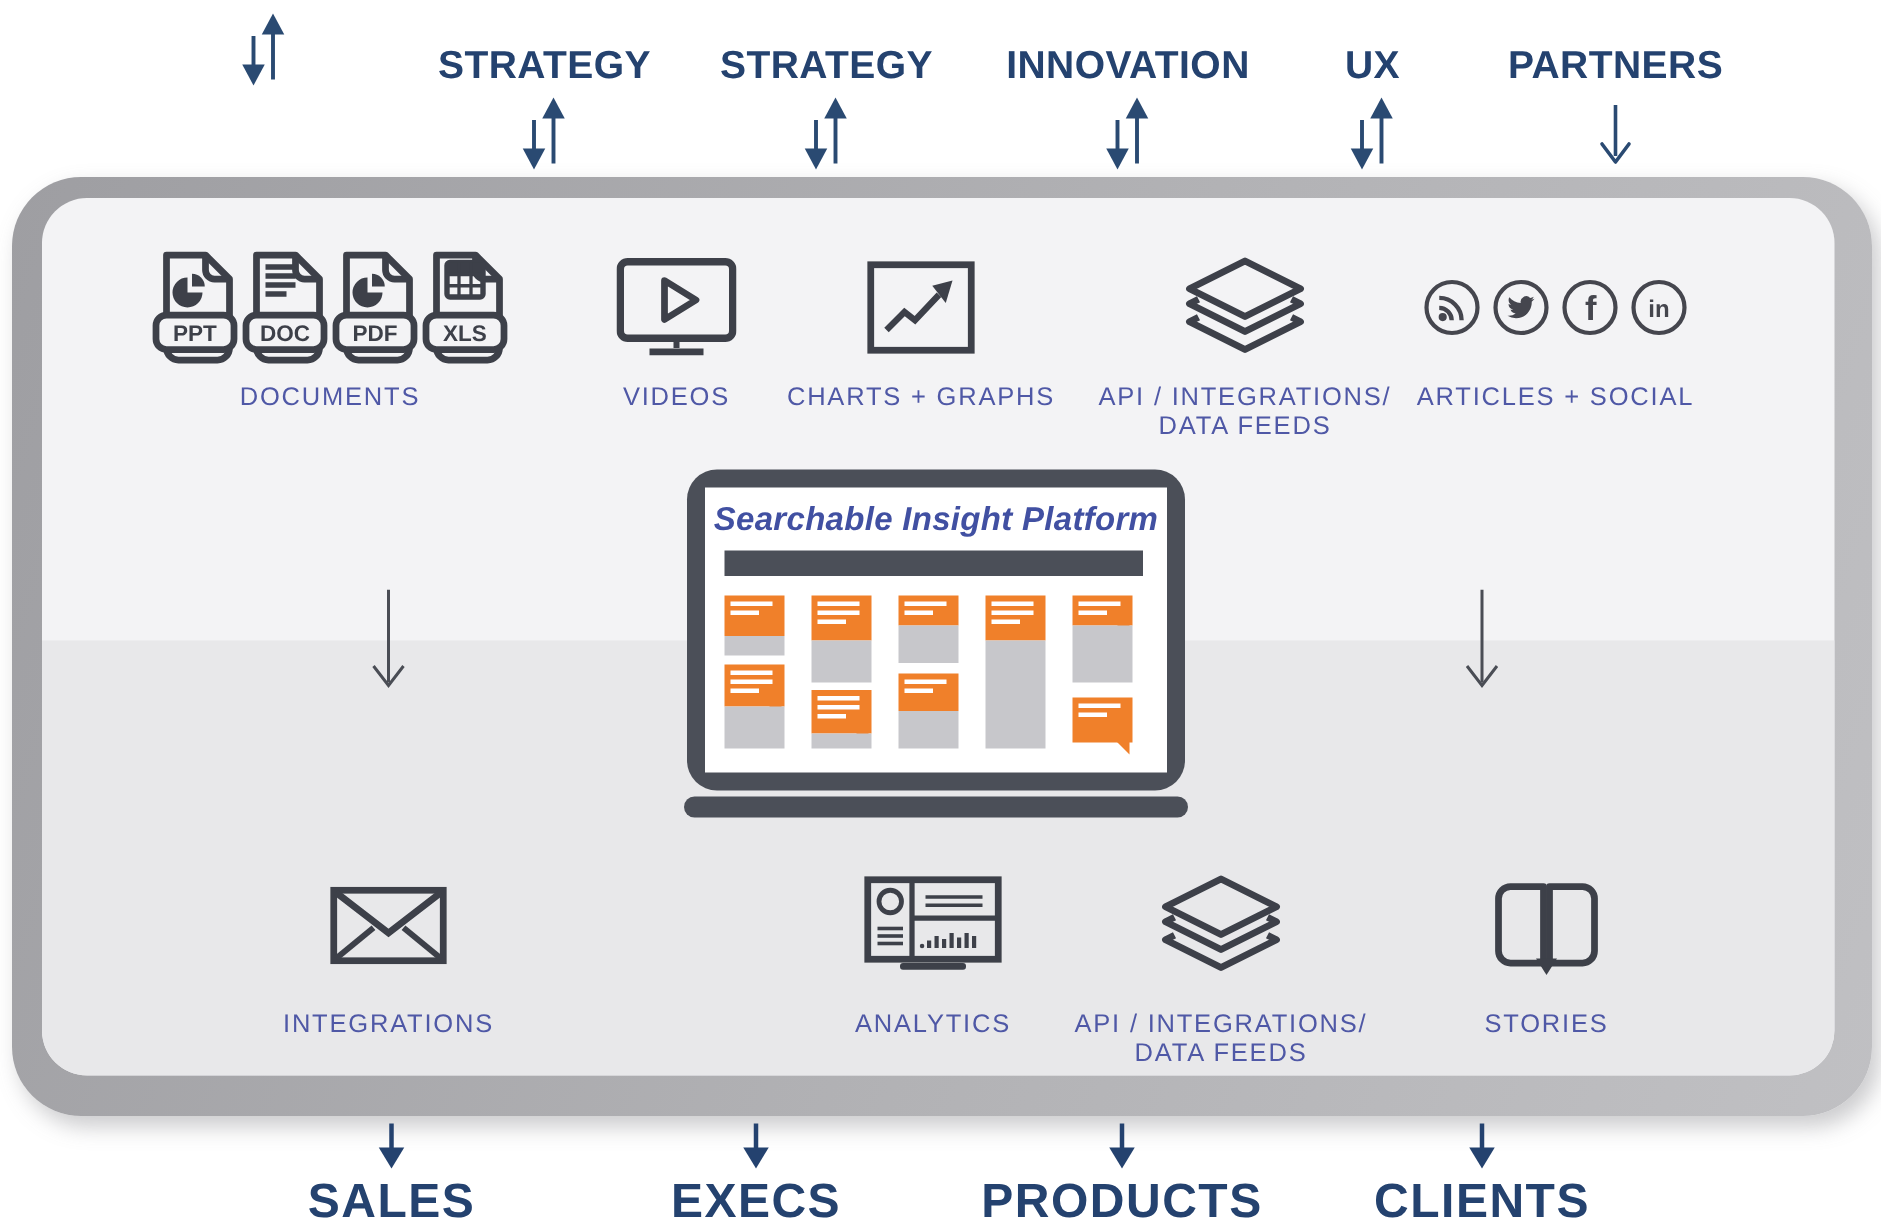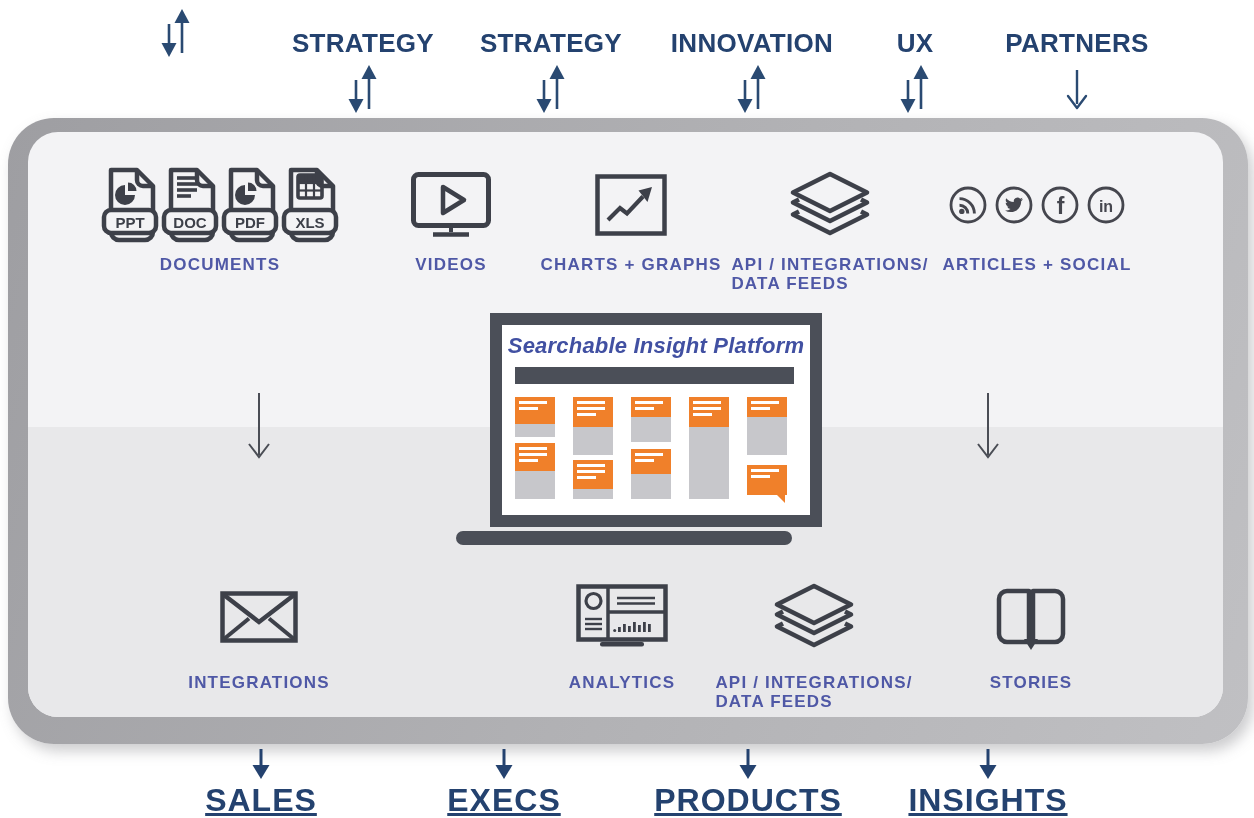--- a/index.html
+++ b/index.html
@@ -19,46 +19,46 @@
   .panel{position:absolute;left:20px;top:14px;width:1195px;height:585px;border-radius:30px;
          background:#f3f3f5;overflow:hidden;}
   .panel-bottom{position:absolute;left:0;right:0;top:295px;bottom:0;background:#e8e8ea;}
 
   
   .tile{position:absolute;display:flex;flex-direction:column;align-items:center;}
   .tile.row1{top:162px;}
   .tile.row2{top:568px;}
   .icon-area{height:86px;display:flex;align-items:center;justify-content:center;gap:2px;}
   .row2 .icon-area{height:98px;}
-  .tile-label{margin-top:7px;font-size:17px;letter-spacing:1.2px;color:#4f58a6;line-height:19px;font-weight:bold;}
+  .tile-label{margin-top:7px;font-size:17px;letter-spacing:1.2px;color:#4f58a6;text-align:center;line-height:19px;}
 
   
   .laptop-screen{position:absolute;left:458px;top:313px;width:332px;height:214px;background:#4b4f58;
-                 border-radius:0;box-sizing:border-box;padding:12px;z-index:5;margin-left:32px;}
+                 border-radius:20px;box-sizing:border-box;padding:12px;z-index:5;}
   .screen{width:308px;height:190px;background:#ffffff;overflow:hidden;}
   .screen-title{margin-top:8px;text-align:center;font-size:22px;font-style:italic;font-weight:bold;
                 color:#4150a2;letter-spacing:.2px;}
   .screen-bar{margin:8px 16px 0 13px;height:17px;background:#4b4f58;}
   .cards{margin:13px 0 0 13px;display:flex;gap:18px;align-items:flex-start;}
   .col{width:40px;display:flex;flex-direction:column;}
   .card{width:40px;box-sizing:border-box;position:relative;}
   .card.orange{background:#f0802a;padding:4px 4px 0 4px;}
   .card.gray{background:#c7c7cb;}
   .card.orange i{display:block;height:2.5px;background:#ffffff;margin-bottom:3.5px;width:86%;}
   .card.orange i.s{width:58%;}
   .card.tail::after{content:'';position:absolute;right:2px;bottom:-8px;width:0;height:0;
                     border-top:9px solid #f0802a;border-left:9px solid transparent;}
   .laptop-base{position:absolute;left:456px;top:531px;width:336px;height:14px;background:#4b4f58;
                border-radius:8px;z-index:5;}
 
   
   .side-arrow{position:absolute;z-index:2;}
   .audience{position:absolute;top:748px;width:220px;text-align:center;}
   .audience svg{display:block;margin:0 auto;}
-  .audience-label{margin-top:2px;font-size:32px;font-weight:bold;color:#24426f;letter-spacing:1px;text-decoration:underline;}
+  .audience-label{margin-top:2px;font-size:32px;font-weight:bold;color:#24426f;letter-spacing:1px;}
 
   svg text{font-family:"Liberation Sans",sans-serif;}
 </style>
 </head>
 <body>
 
 <div class="canvas">
 
   <div class="channel" style="left:66px">
     <svg width="44" height="52" viewBox="0 0 44 52">
@@ -188,21 +188,21 @@
       <svg width="80" height="66" viewBox="0 0 80 66">
         <rect x="2.5" y="2.5" width="75" height="51" rx="5" fill="none" stroke="#3d4049" stroke-width="5"></rect>
         <path d="M32 15 L53 28 L32 41 Z" fill="none" stroke="#3d4049" stroke-width="4.5" stroke-linejoin="round"></path>
         <line x1="40" y1="54" x2="40" y2="60" stroke="#3d4049" stroke-width="4"></line>
         <line x1="22" y1="62.5" x2="58" y2="62.5" stroke="#3d4049" stroke-width="4.5"></line>
       </svg>
     </div>
     <div class="tile-label">VIDEOS</div>
   </div>
 
-  <div class="tile row1" style="left:521px;width:220px">
+  <div class="tile row1" style="left:504px;width:220px">
     <div class="icon-area">
       <svg width="72" height="62" viewBox="0 0 72 62">
         <rect x="2.5" y="2.5" width="67" height="57" fill="none" stroke="#3d4049" stroke-width="4.5"></rect>
         <polyline points="13,46 25,34 32,39.5 48,22.5" fill="none" stroke="#3d4049" stroke-width="4.2"></polyline>
         <polygon points="57,13 43.5,16.5 52.5,28" fill="#3d4049"></polygon>
       </svg>
     </div>
     <div class="tile-label">CHARTS + GRAPHS</div>
   </div>
 
@@ -408,16 +408,16 @@
       <line x1="14" y1="1" x2="14" y2="19" stroke="#24426f" stroke-width="3"></line>
       <polygon points="14,31 5.5,17 22.5,17" fill="#24426f"></polygon>
     </svg>
     <div class="audience-label">EXECS</div>
   </div>
   <div class="audience" style="left:878px">
     <svg width="28" height="32" viewBox="0 0 28 32">
       <line x1="14" y1="1" x2="14" y2="19" stroke="#24426f" stroke-width="3"></line>
       <polygon points="14,31 5.5,17 22.5,17" fill="#24426f"></polygon>
     </svg>
-    <div class="audience-label">INSIGHTS</div>
+    <div class="audience-label">CLIENTS</div>
   </div>
 
 </div>
 
 </body></html>

